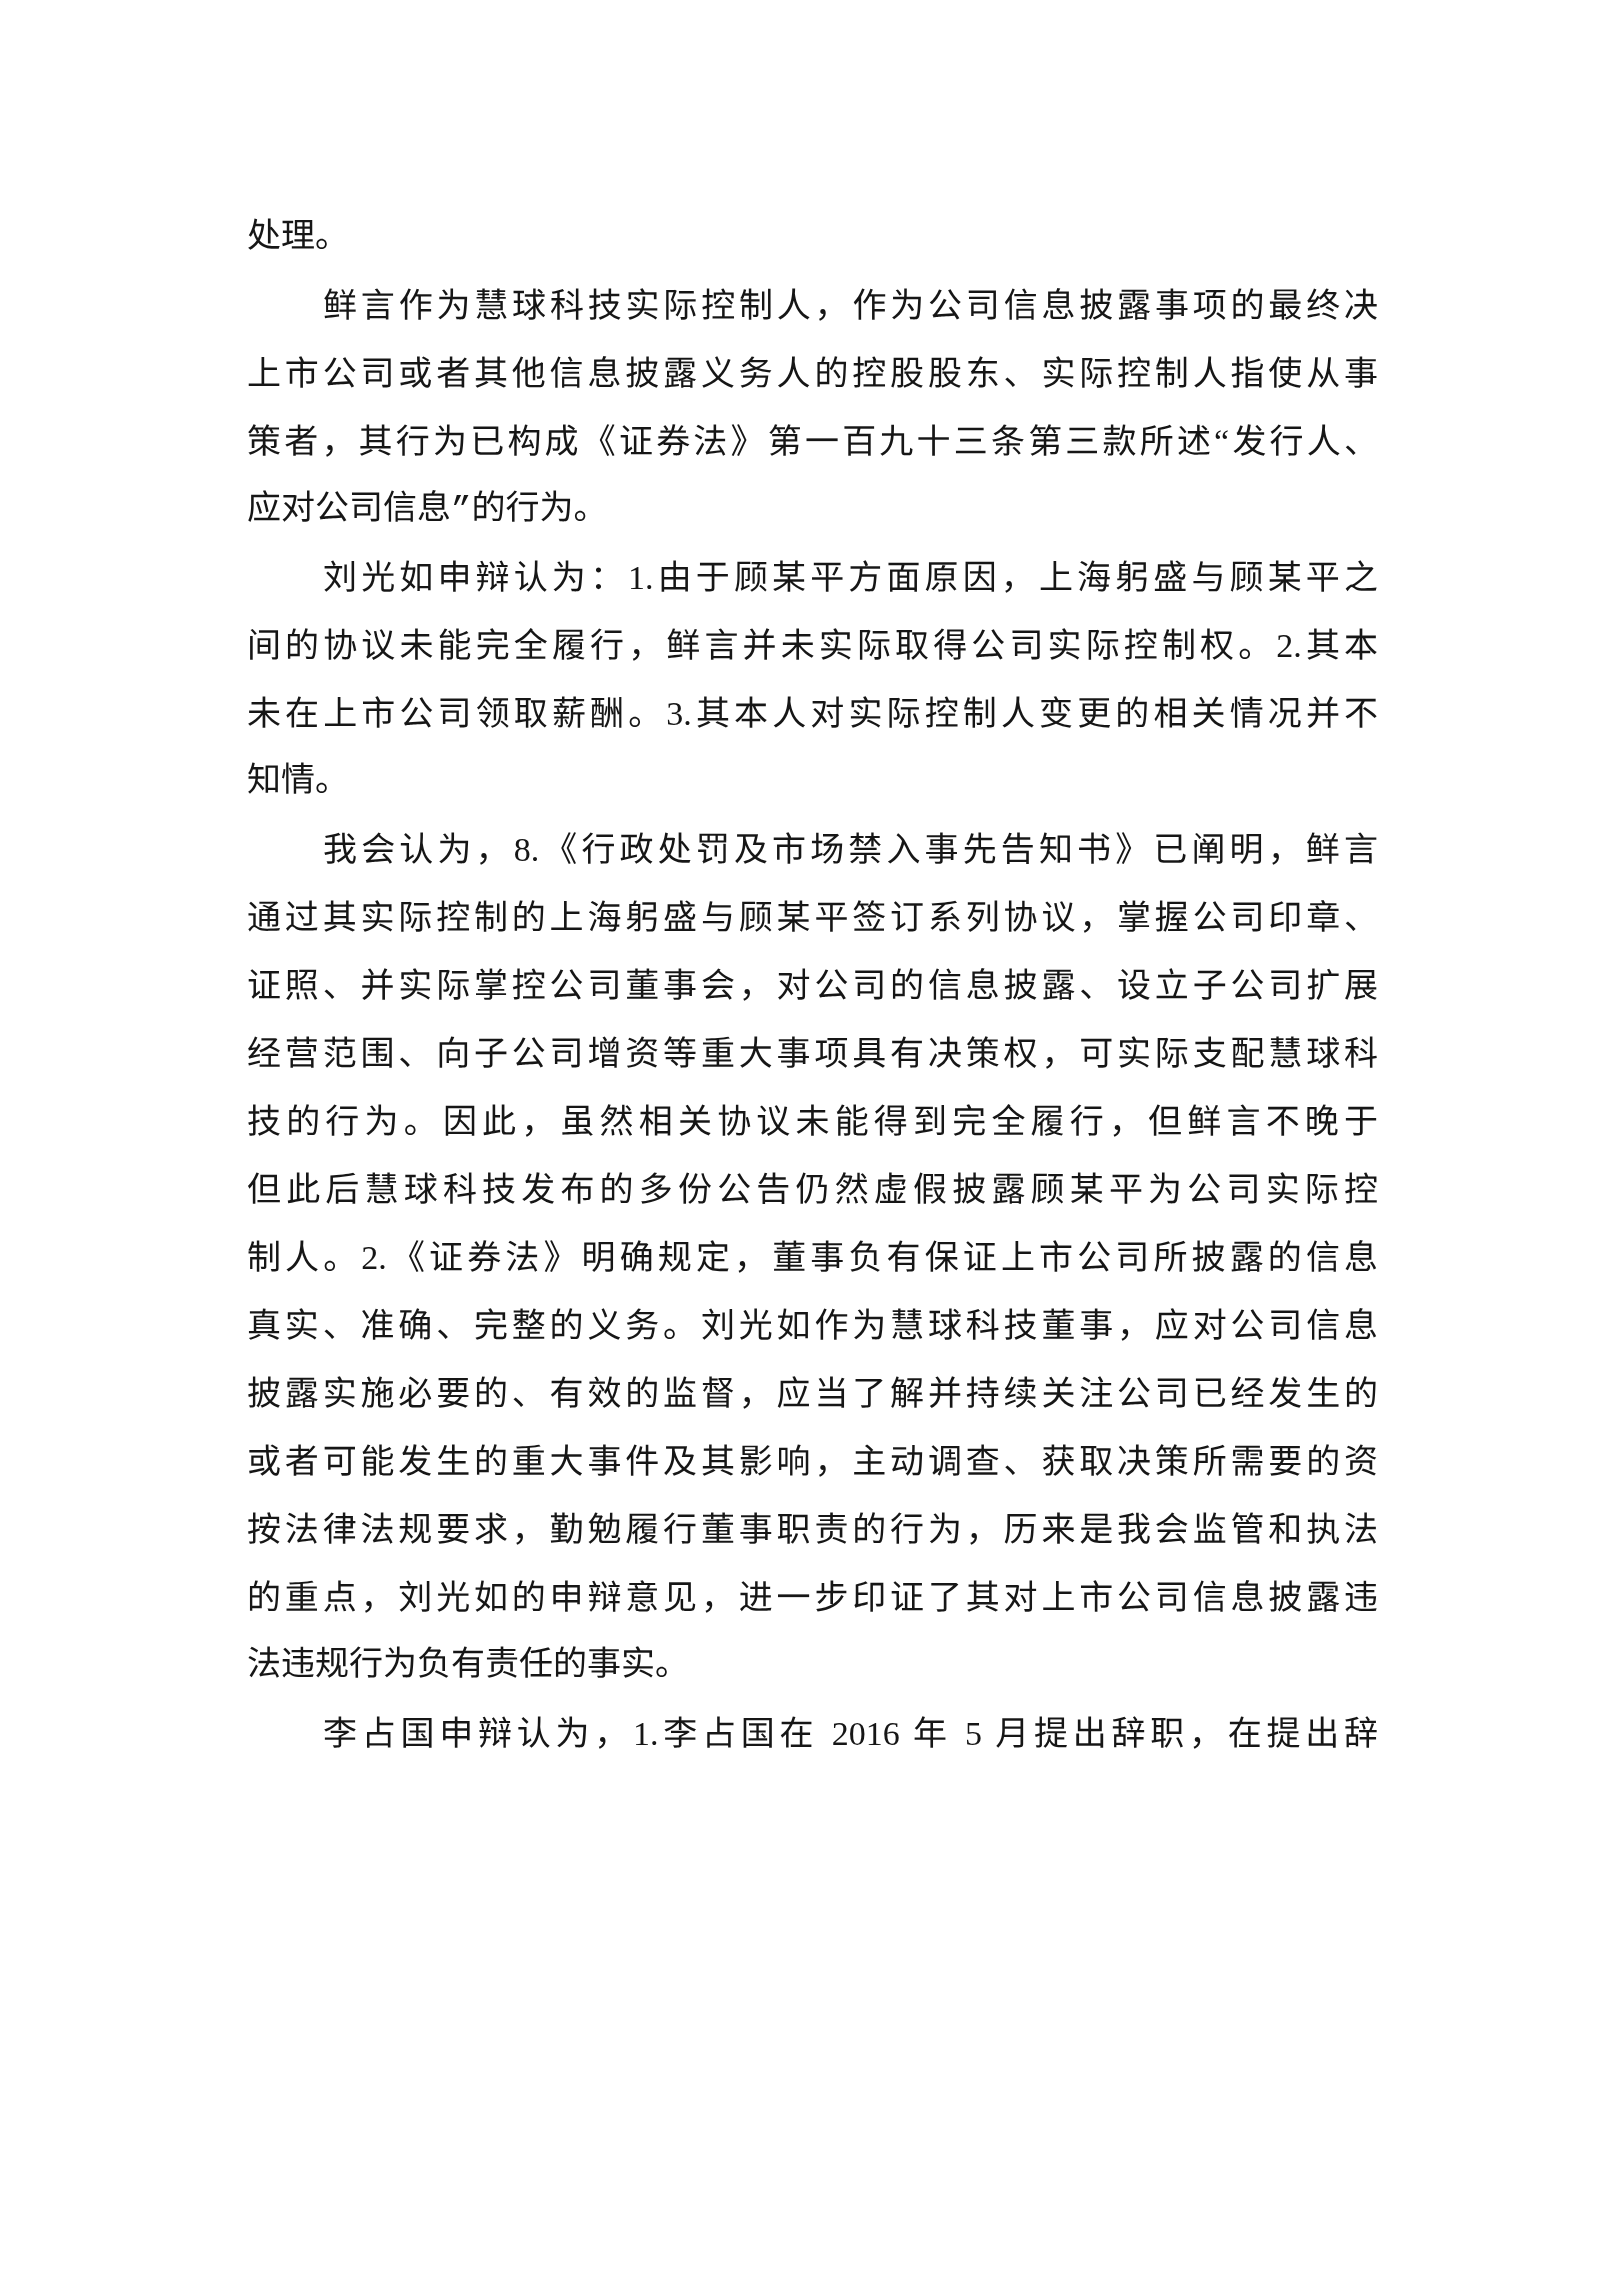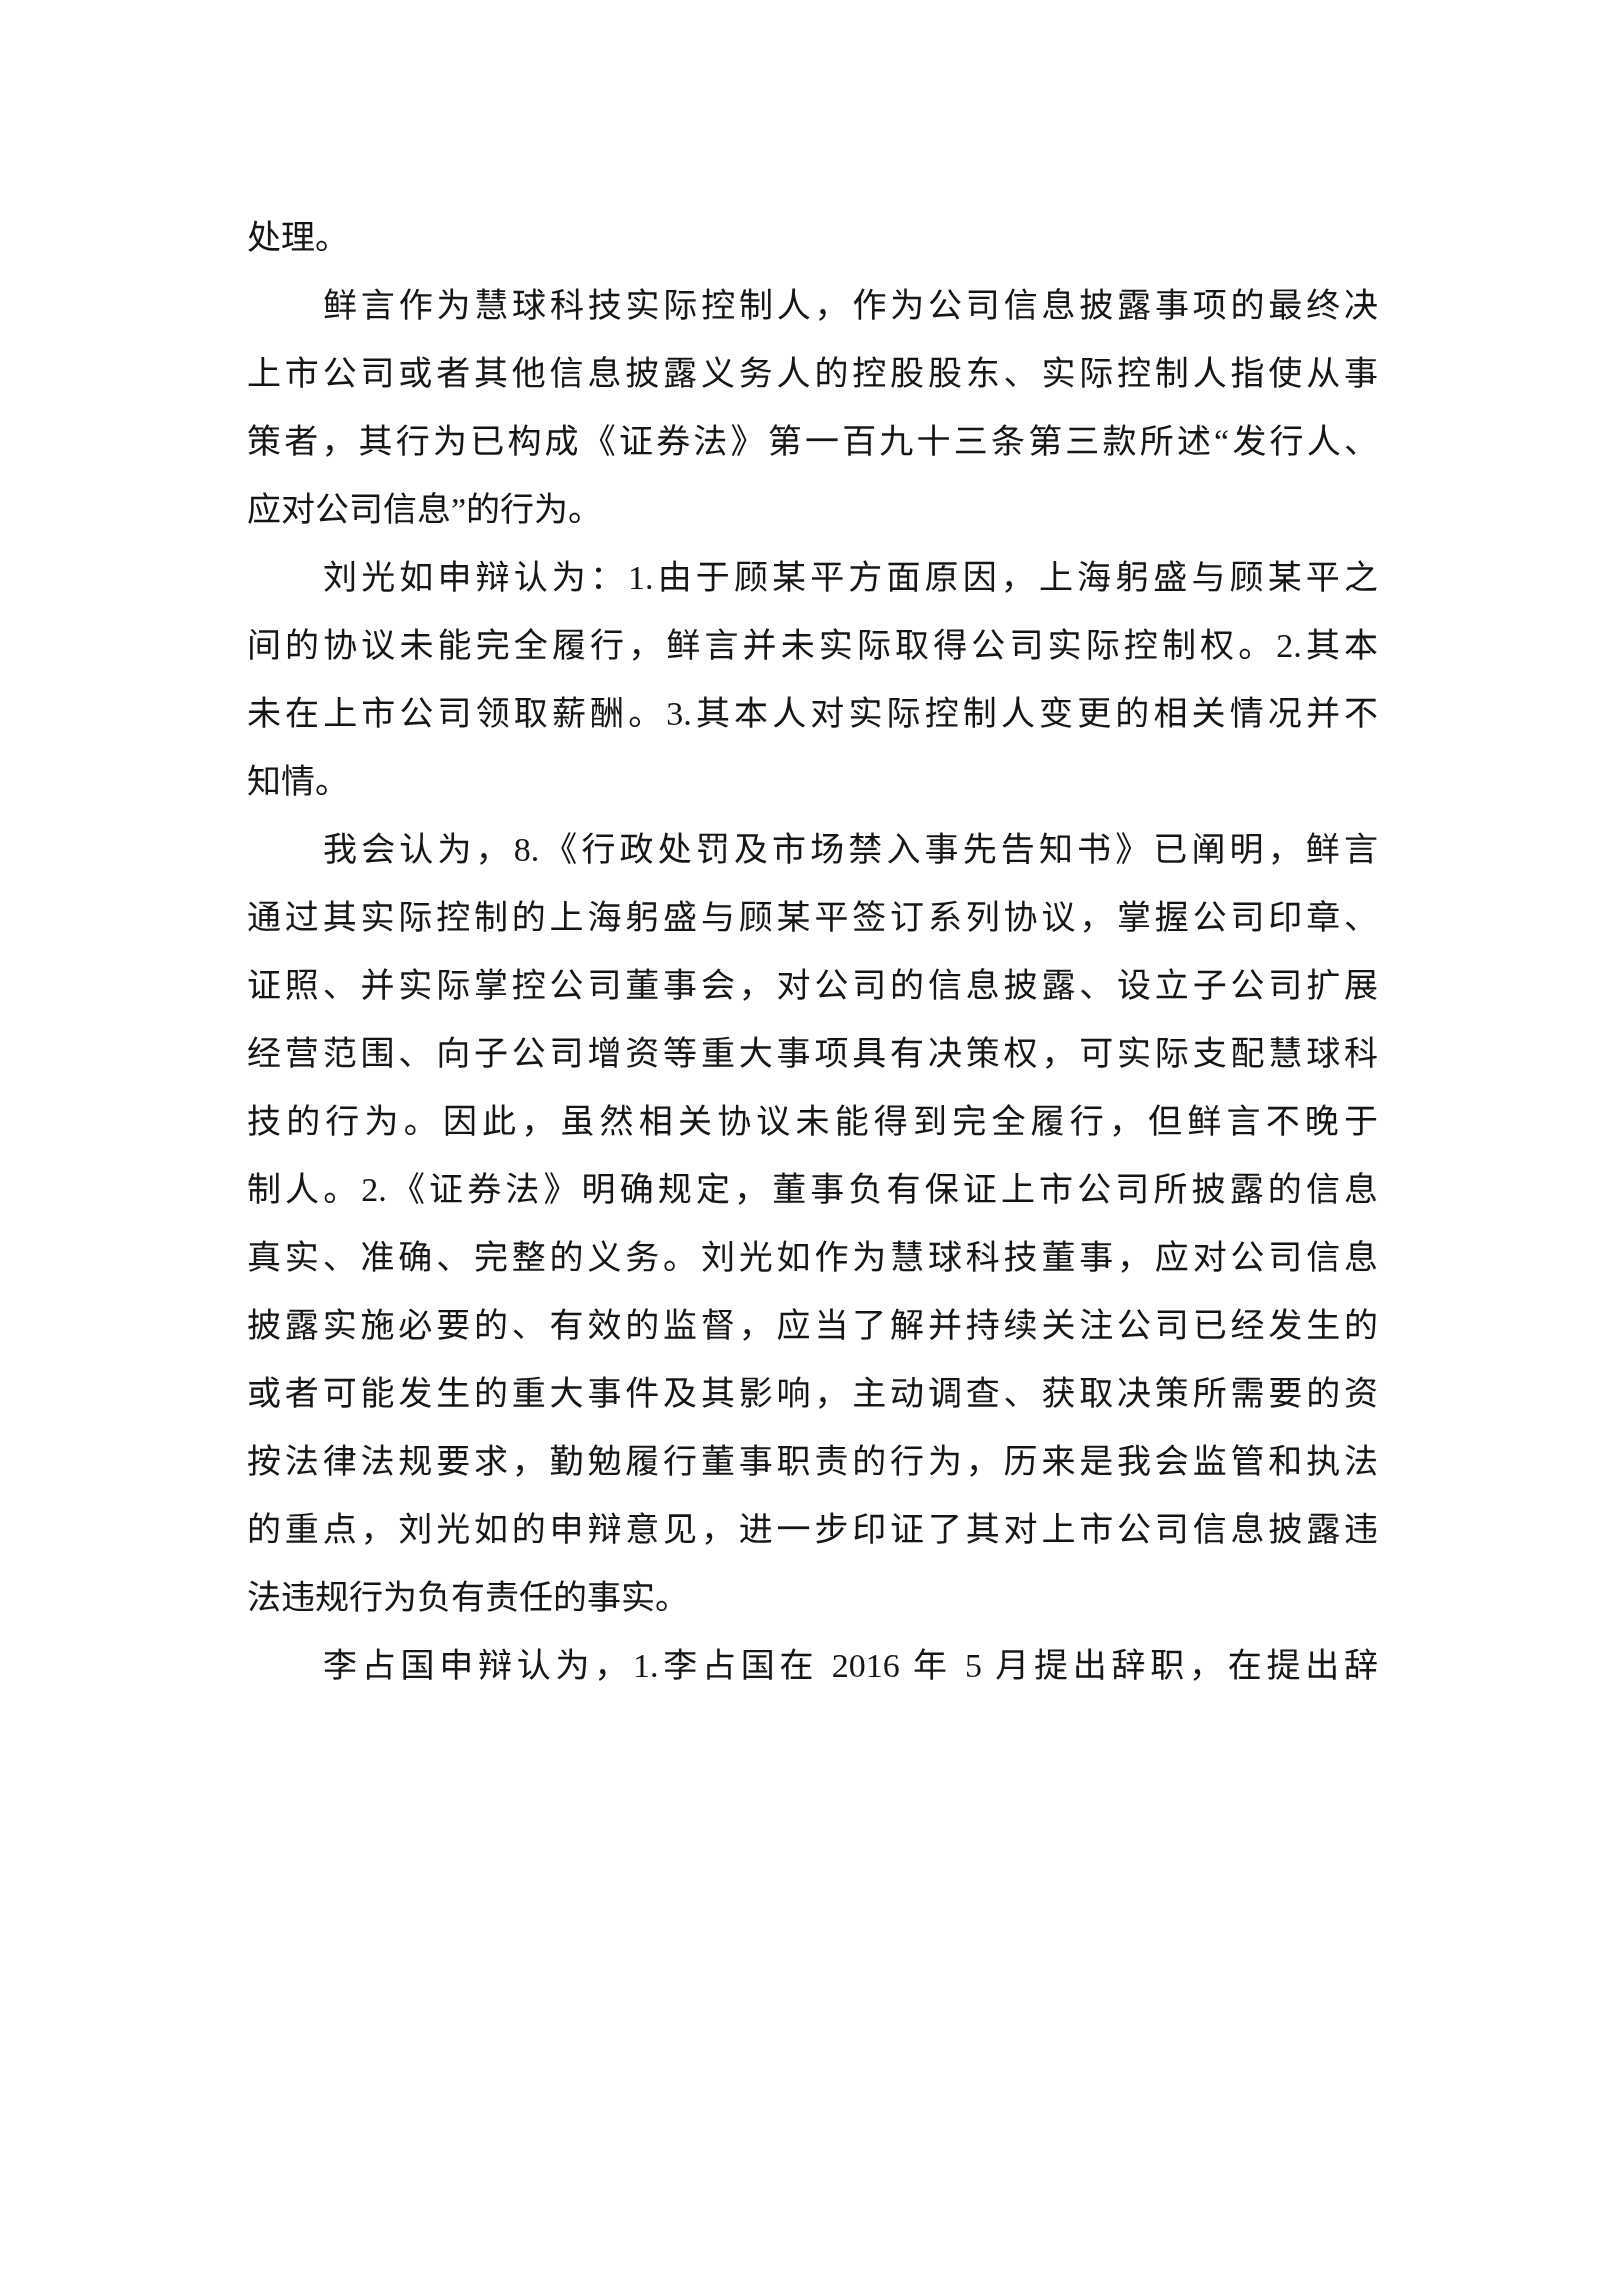--- a/index.html
+++ b/index.html
@@ -36,20 +36,21 @@
     text-justify: inter-character;
     overflow: hidden;
     letter-spacing: 0;
   }
   .line.indent {
     text-indent: 76px;
   }
   .line.para-end {
     text-align: right;
     text-align-last: left;
+    font-family: Liberation Mono, monospace;
     -moz-text-align-last: left;
   }
 </style>
 </head>
 <body>
 
 <div class="page">
   <div class="text-block" id="text-block" style="color: rgb(22, 22, 22);">
       <div class="paragraph">
         <div class="line para-end">处理。</div>
@@ -65,20 +66,21 @@
         <div class="line">间的协议未能完全履行，鲜言并未实际取得公司实际控制权。2.其本</div>
         <div class="line">未在上市公司领取薪酬。3.其本人对实际控制人变更的相关情况并不</div>
         <div class="line para-end">知情。</div>
       </div>
       <div class="paragraph">
         <div class="line indent">我会认为，8.《行政处罚及市场禁入事先告知书》已阐明，鲜言</div>
         <div class="line">通过其实际控制的上海躬盛与顾某平签订系列协议，掌握公司印章、</div>
         <div class="line">证照、并实际掌控公司董事会，对公司的信息披露、设立子公司扩展</div>
         <div class="line">经营范围、向子公司增资等重大事项具有决策权，可实际支配慧球科</div>
         <div class="line">技的行为。因此，虽然相关协议未能得到完全履行，但鲜言不晚于</div>
+        <div class="line">但此后慧球科技发布的多份公告仍然虚假披露顾某平为公司实际控</div>
         <div class="line">制人。2.《证券法》明确规定，董事负有保证上市公司所披露的信息</div>
         <div class="line">真实、准确、完整的义务。刘光如作为慧球科技董事，应对公司信息</div>
         <div class="line">披露实施必要的、有效的监督，应当了解并持续关注公司已经发生的</div>
         <div class="line">或者可能发生的重大事件及其影响，主动调查、获取决策所需要的资</div>
         <div class="line">按法律法规要求，勤勉履行董事职责的行为，历来是我会监管和执法</div>
         <div class="line">的重点，刘光如的申辩意见，进一步印证了其对上市公司信息披露违</div>
         <div class="line para-end">法违规行为负有责任的事实。</div>
       </div>
       <div class="paragraph">
         <div class="line indent">李占国申辩认为，1.李占国在 2016 年 5 月提出辞职，在提出辞</div>

